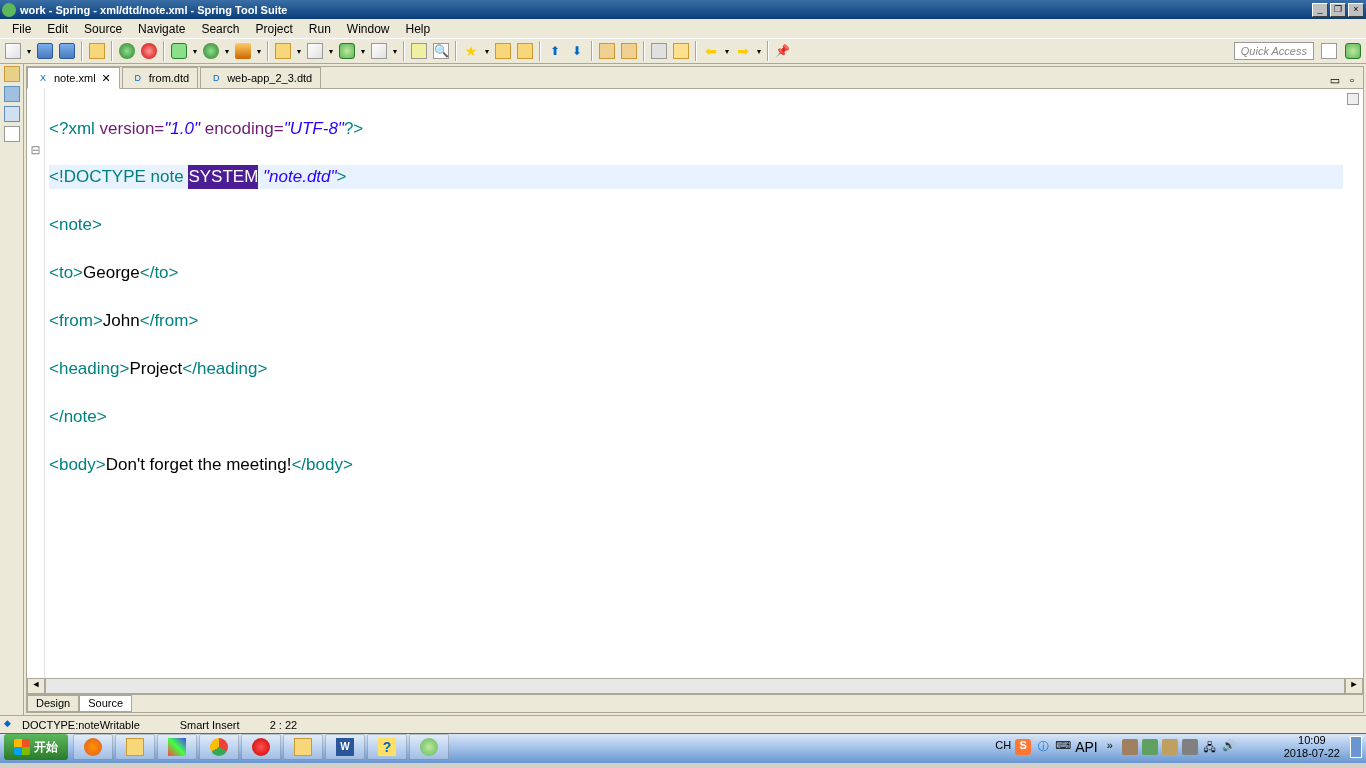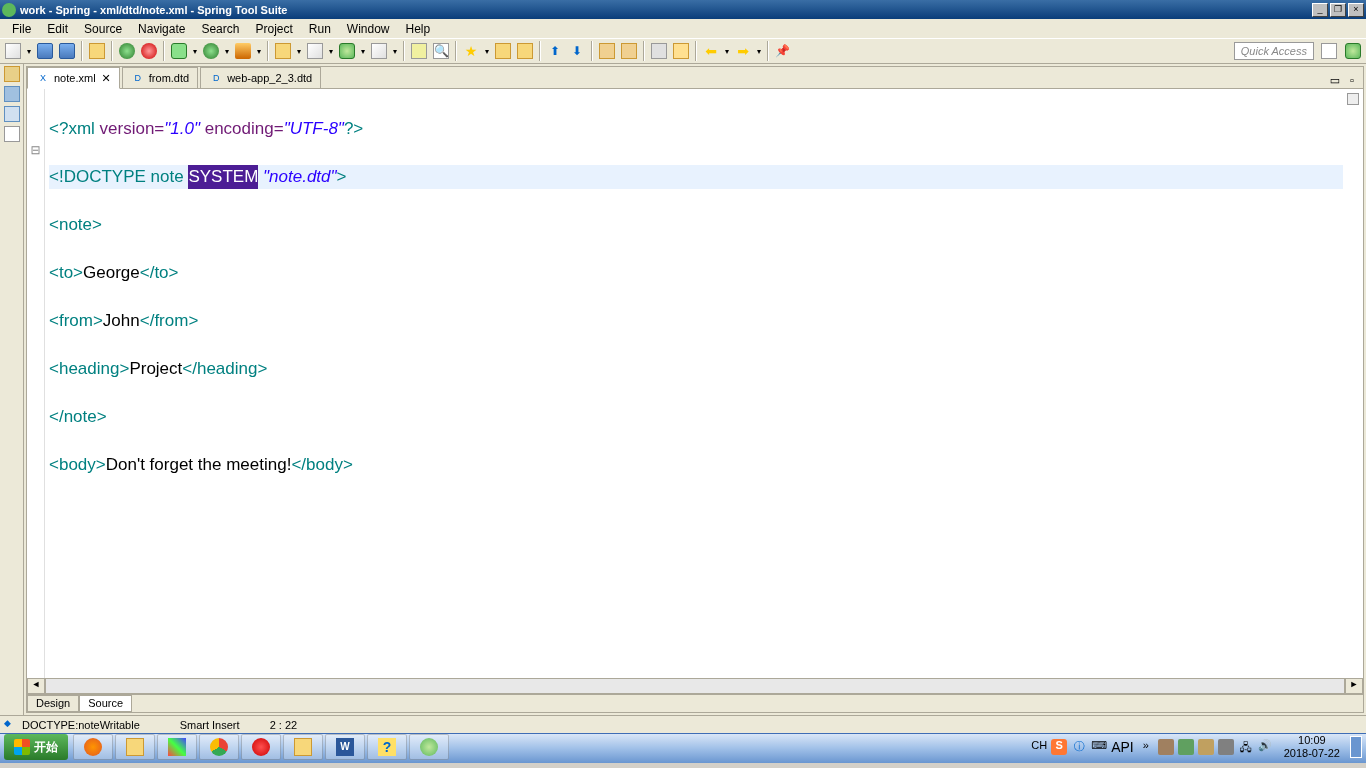--- a/index.html
+++ b/index.html
@@ -59,21 +59,21 @@
 .breadcrumb { height: 18px; background: #ece9d8; display: flex; align-items: center; padding: 0 4px; font-size: 11px; border-top: 1px solid #aca899; }
 .bc-icon { width: 14px; height: 14px; margin-right: 4px; font-size: 9px; }
 
 .taskbar { height: 30px; background: linear-gradient(to bottom, #d9e6f7 0%, #a0c0e8 50%, #6a96d0 100%); display: flex; align-items: flex-start; border-top: 1px solid #3e6db5; }
 .start-btn { height: 26px; padding: 0 10px; background: linear-gradient(to bottom, #5cb85c, #2a7a2a); color: #fff; font-weight: bold; border-radius: 3px; margin: 0 4px; display: flex; align-items: center; font-size: 12px; }
 .start-btn .win-icon { width: 16px; height: 16px; margin-right: 4px; }
 .taskbar .tb-icon { width: 40px; height: 26px; margin: 0 1px; background: rgba(255,255,255,0.3); border: 1px solid rgba(0,0,0,0.2); border-radius: 2px; display: flex; align-items: center; justify-content: center; cursor: pointer; }
 .taskbar .tb-spacer { flex: 1; }
 .taskbar .tray { display: flex; align-items: center; gap: 4px; padding: 0 4px; }
 .taskbar .tray-icon { width: 16px; height: 16px; font-size: 11px; text-align: center; }
-.taskbar .clock { color: #000; font-size: 11px; text-align: center; padding: 0 6px; line-height: 13px; }
+.taskbar .clock { color: #000; font-size: 11px; text-align: center; padding: 0 6px; line-height: 13px; margin-left: 36px; }
 
 .ic { display: inline-block; width: 16px; height: 16px; }
 .ic-file { background: linear-gradient(135deg,#fff,#e0e0e0); border:1px solid #999; }
 .ic-folder { background: #f7d77a; border:1px solid #cc9933; }
 .ic-disk { background: linear-gradient(#7aafef,#4a7abc); border:1px solid #2a5a9c; border-radius:2px; }
 .ic-green { background: radial-gradient(circle,#8de08d,#2a7a2a); border-radius: 50%; }
 .ic-red { background: radial-gradient(circle,#ff9999,#cc0000); border-radius: 50%; }
 .ic-bug { background: #8ae08a; border:1px solid #2a7a2a; border-radius:3px; }
 .ic-torch { background: linear-gradient(#ffcc66,#cc6600); border-radius:2px; }
 .ic-spring { background: radial-gradient(circle,#c0e89c,#5cb85c); border:1px solid #2a7a2a; border-radius:3px; }

